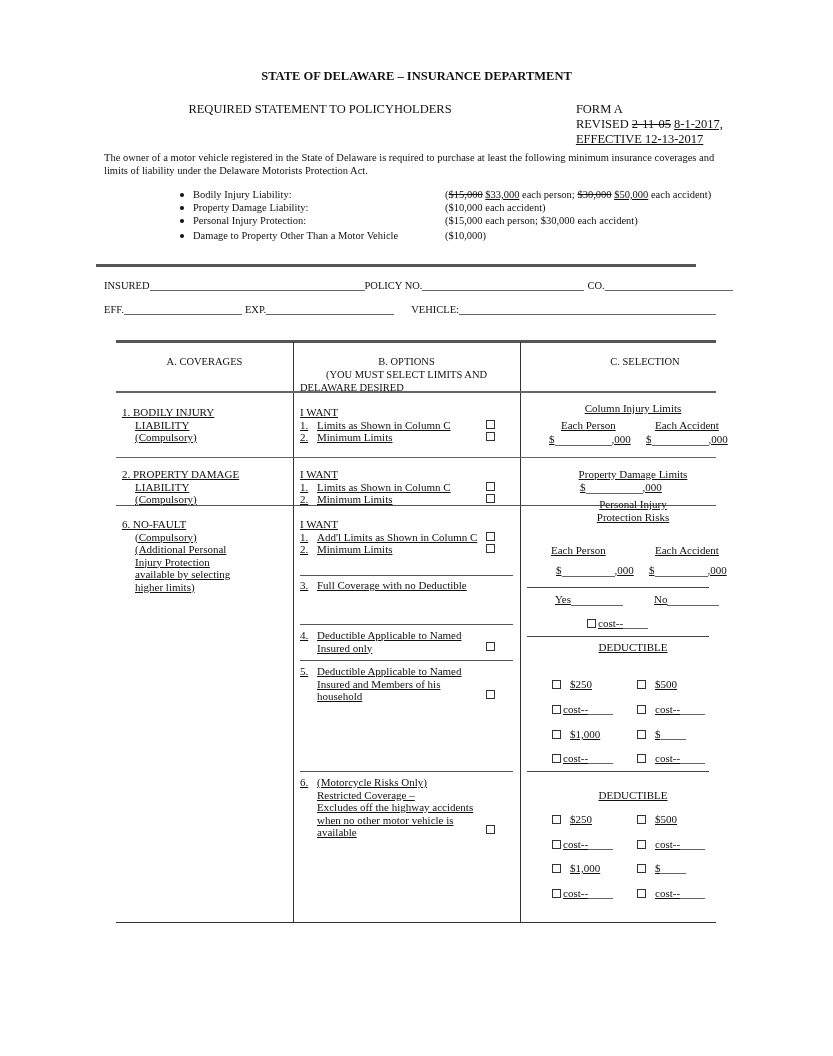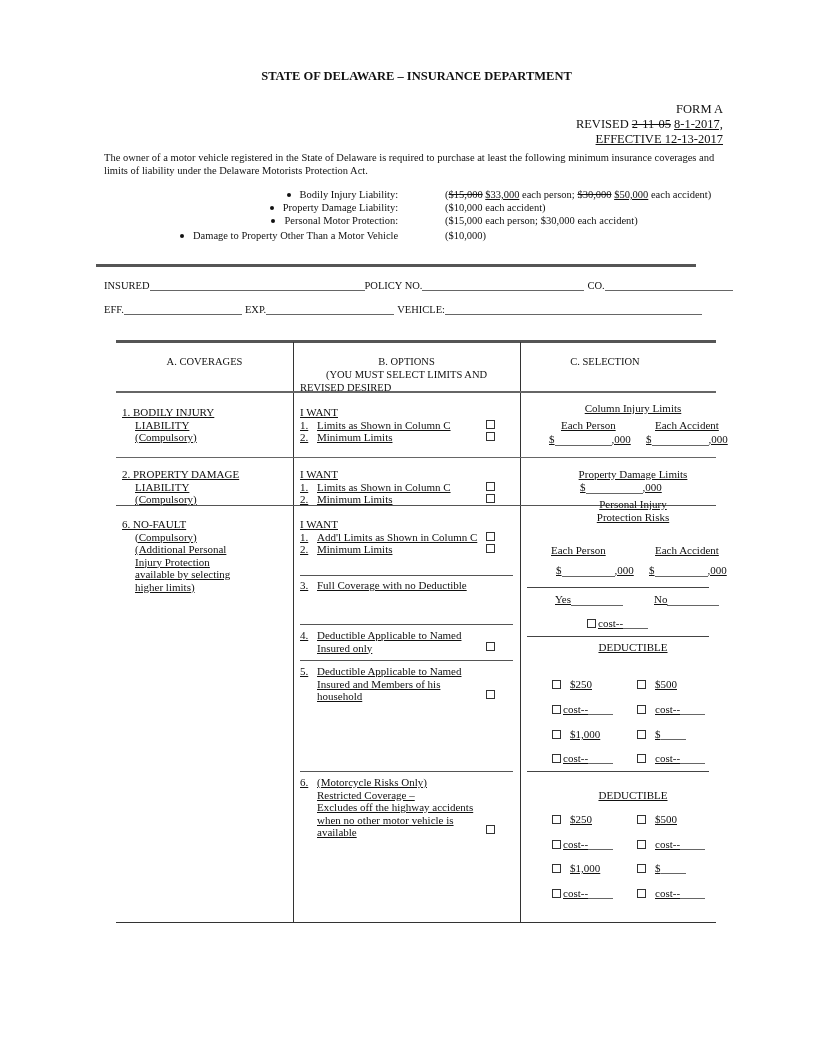--- a/index.html
+++ b/index.html
@@ -5,27 +5,27 @@
     html, body { margin: 0; padding: 0; background: #ffffff; }
     body {
       width: 833px; height: 1056px; position: relative; overflow: hidden;
       font-family: "Liberation Serif", "DejaVu Serif", serif;
       color: #111; font-size: 10.5px;
     }
     .abs { position: absolute; white-space: nowrap; }
     .title { font-weight: bold; font-size: 12.5px; left: 0; width: 833px; text-align: center; top: 69px; }
     .sub { font-size: 12.5px; line-height: 15px; }
     .center-sub { left: 170px; width: 300px; text-align: center; top: 102px; }
-    .form-right { right: 110px; text-align: right; top: 102px; }
+    .form-right { right: 110px; top: 102px; }
     .form-right span { display: block; }
     .strike { text-decoration: line-through; }
     .uline { text-decoration: underline; }
     .intro { left: 104px; top: 151px; width: 630px; white-space: normal; line-height: 13px; font-size: 10.5px; }
     .req-list { left: 180px; top: 188px; }
-    .req-item { height: 13px; line-height: 13px; display: flex; align-items: center; justify-content: flex-end; }
+    .req-item { height: 13px; line-height: 13px; display: flex; align-items: center; }
     .bullet { display: inline-block; width: 4px; height: 4px; background: #111; border-radius: 50%; margin-right: 9px; }
     .req-vals { left: 445px; top: 188px; }
     .req-vals div { height: 13px; line-height: 13px; }
     .thick-rule { left: 96px; top: 264px; width: 600px; height: 3px; background: #555; }
     .field-row { left: 104px; display: flex; align-items: flex-end; font-size: 10.5px; }
     .blank { display: inline-block; border-bottom: 1px solid #666; height: 11px; }
     .table-top { left: 116px; top: 340px; width: 600px; height: 3px; background: #555; }
     .head-rule { left: 116px; top: 391px; width: 600px; height: 2px; background: #666; }
     .vline { width: 1px; background: #333; }
     .hr { height: 1px; background: #444; }
@@ -34,20 +34,21 @@
     .cell-text { line-height: 12.5px; font-size: 11px; text-decoration: underline; }
     .opt { display: flex; }
     .opt .num { width: 17px; }
   </style>
 </head>
 <body>
 
 <div class="abs title">STATE OF DELAWARE – INSURANCE DEPARTMENT</div>
 
 <div class="abs sub center-sub">
+  <div>REQUIRED STATEMENT TO POLICYHOLDERS</div>
 </div>
 
 <div class="abs sub form-right">
   <span>FORM A</span>
   <span><span style="display:inline">REVISED</span> <span style="display:inline" class="strike">2-11-05</span> <span style="display:inline" class="uline">8-1-2017,</span></span>
   <span class="uline">EFFECTIVE 12-13-2017</span>
 </div>
 
 <div class="abs intro">The owner of a motor vehicle registered in the State of Delaware is required to purchase at least the following minimum insurance coverages and limits of liability under the Delaware Motorists Protection Act.</div>
 
@@ -55,21 +56,21 @@
   <div class="req-item">
       <span class="bullet"></span>
       <span>Bodily Injury Liability:</span>
     </div>
   <div class="req-item">
       <span class="bullet"></span>
       <span>Property Damage Liability:</span>
     </div>
   <div class="req-item">
       <span class="bullet"></span>
-      <span>Personal Motor Protection:</span>
+      <span>Personal Injury Protection:</span>
     </div>
   <div class="req-item" style="margin-top:2px">
       <span class="bullet"></span>
       <span>Damage to Property Other Than a Motor Vehicle</span>
     </div>
 </div>
 <div class="abs req-vals">
   <div><span>(</span><span class="strike">$15,000</span> <span class="uline">$33,000</span><span style="white-space:pre"> each person; </span><span class="strike">$30,000</span> <span class="uline">$50,000</span><span style="white-space:pre"> each accident)</span></div>
   <div>($10,000 each accident)</div>
   <div>($15,000 each person; $30,000 each accident)</div>
@@ -84,37 +85,37 @@
   <span>POLICY NO.</span>
   <span class="blank" style="width:162px"></span>
   <span style="margin-left:3px">CO.</span>
   <span class="blank" style="width:128px"></span>
 </div>
 <div class="abs field-row" style="top:303px;">
   <span>EFF.</span>
   <span class="blank" style="width:118px"></span>
   <span style="margin-left:3px">EXP.</span>
   <span class="blank" style="width:128px"></span>
-  <span style="margin-left:3px">VEHICLE:</span>
+  <span style="margin-left:17px">VEHICLE:</span>
   <span class="blank" style="width:257px"></span>
 </div>
 
 <div class="abs table-top"></div>
 <div class="abs vline" style="left:293px; top:342px; height:580px;"></div>
 <div class="abs vline" style="left:520px; top:342px; height:580px;"></div>
 <div class="abs head-rule"></div>
 <div class="abs hr" style="left:116px; top:922px; width:600px; background:#333;"></div>
 
 <div class="abs colhead" style="left:116px; width:177px; top:355px;">A.  COVERAGES</div>
 <div class="abs colhead" style="left:293px; width:227px; top:355px;">
   <div>B.  OPTIONS</div>
   <div>(YOU MUST SELECT LIMITS AND</div>
-  <div style="text-align:left; padding-left:7px;">REVISED DESIRED</div>
-</div>
-<div class="abs colhead" style="left:492px; width:226px; top:355px;">C.  SELECTION</div>
+  <div style="text-align:left; padding-left:7px;">DELAWARE DESIRED</div>
+</div>
+<div class="abs colhead" style="left:532px; width:226px; top:355px;">C.  SELECTION</div>
 
 <div class="abs cell-text" style="left:122px; top:406px;">
   <div>1. BODILY INJURY</div>
   <div style="padding-left:13px">LIABILITY</div>
   <div style="padding-left:13px">(Compulsory)</div>
 </div>
 <div class="abs cell-text" style="left:300px; top:406px; width:200px;">
   <div>I WANT</div>
   <div class="opt">
       <span class="num">1.</span>

